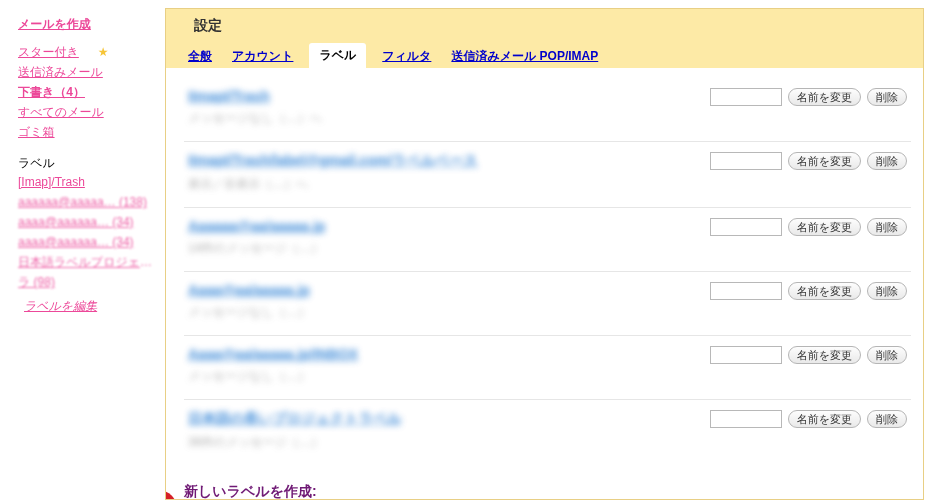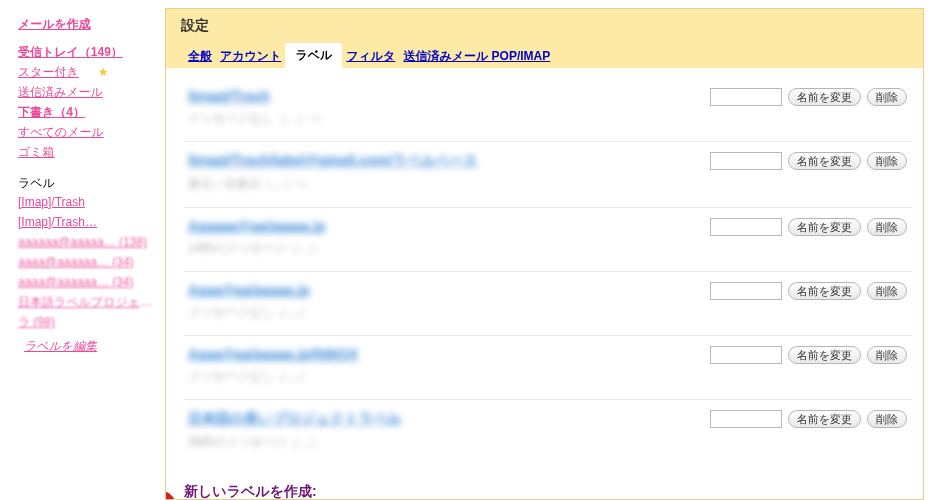--- a/index.html
+++ b/index.html
@@ -67,28 +67,28 @@
     background: #fdeaa6;
     border: 1px solid #e8cf85;
     margin: 8px 16px 0 0;
     position: relative;
     overflow: hidden;
   }
   .panel-title {
     font-size: 14px;
     font-weight: bold;
     color: #333;
-    padding: 8px 12px 4px 15px;
+    padding: 8px 12px 4px 28px;
     font-family: Liberation Serif, serif;
   }
   .tabbar {
     padding: 4px 8px 0 18px;
     display:flex;
     align-items:flex-end;
-    gap: 0;
+    gap: 12px;
     font-size:12px;
   }
   .tab-link {
     color:#0000cc;
     text-decoration:underline;
     font-weight:bold;
     padding: 3px 4px;
   }
   .tab-active {
     background:#fff;
@@ -182,34 +182,32 @@
   }
 </style>
 </head>
 <body>
 
 <div class="container">
 
   <div class="sidebar">
     <a href="#" class="side-link side-bold">メールを作成</a>
     <div style="height:8px"></div>
-    <a href="#" class="side-link side-bold">受信トレイ（149）</a>
     <span class="star-row">
       <a href="#" class="side-link" style="display:inline">スター付き</a>
       <span class="star-icon">★</span>
     </span>
     <a href="#" class="side-link">送信済みメール</a>
     <a href="#" class="side-link side-bold">下書き（4）</a>
     <a href="#" class="side-link">すべてのメール</a>
     <a href="#" class="side-link">ゴミ箱</a>
 
 
     <span class="side-plain side-section-gap">ラベル</span>
     <a href="#" class="label-clear">[Imap]/Trash</a>
-    <a href="#" class="label-clear">[Imap]/Trash…</a>
     <a href="#" class="label-small">aaaaaa@aaaaa… (138)</a>
     <a href="#" class="label-small">aaaa@aaaaaa… (34)</a>
     <a href="#" class="label-small">aaaa@aaaaaa… (34)</a>
     <a href="#" class="label-small">日本語ラベルプロジェクト</a>
     <a href="#" class="label-small">ラ (98)</a>
     <a href="#" class="label-edit">ラベルを編集</a>
   </div>
 
   <div class="main">
     <div class="panel-title">設定</div>

